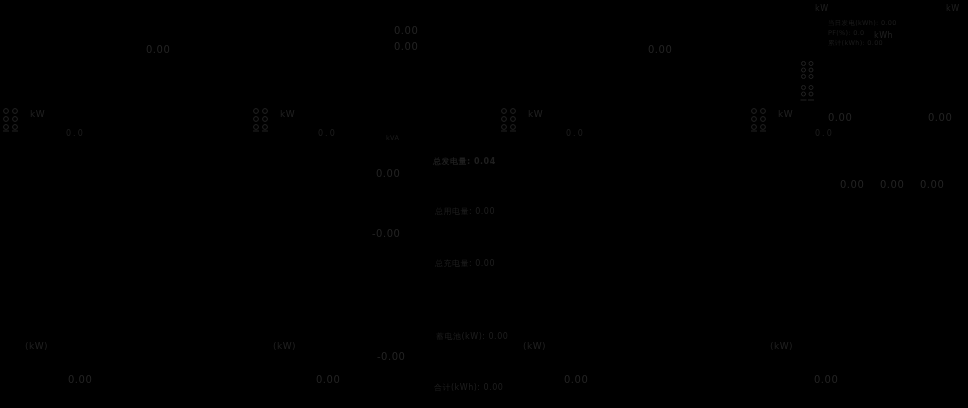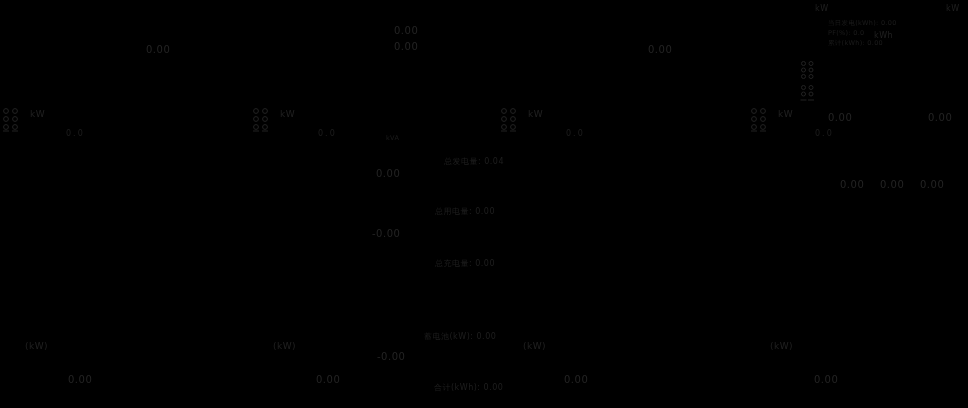--- a/index.html
+++ b/index.html
@@ -81,26 +81,26 @@
 </div>
 <div class="abs lbl" style="left:778px;top:109px;">kW</div>
 <div class="abs pct" style="left:815px;top:129px;">0.0</div>
 
 <div class="abs val" style="left:146px;top:44px;">0.00</div>
 <div class="abs val" style="left:394px;top:25px;">0.00</div>
 <div class="abs val" style="left:394px;top:41px;">0.00</div>
 <div class="abs val" style="left:648px;top:44px;">0.00</div>
 
 <div class="abs tiny" style="left:386px;top:133px;">kVA</div>
-<div class="abs cjk" style="left:444px;top:156px;">总发电量: 0.04</div>
+<div class="abs cjk" style="left:433px;top:156px;font-weight:bold;">总发电量: 0.04</div>
 <div class="abs val" style="left:376px;top:168px;">0.00</div>
 <div class="abs cjk" style="left:435px;top:206px;">总用电量: 0.00</div>
 <div class="abs val" style="left:372px;top:228px;">-0.00</div>
 <div class="abs cjk" style="left:435px;top:258px;">总充电量: 0.00</div>
-<div class="abs cjk" style="left:424px;top:331px;">蓄电池(kW): 0.00</div>
+<div class="abs cjk" style="left:436px;top:331px;">蓄电池(kW): 0.00</div>
 <div class="abs val" style="left:377px;top:351px;">-0.00</div>
 <div class="abs cjk" style="left:434px;top:382px;">合计(kWh): 0.00</div>
 
 <div class="abs hdr" style="left:815px;top:4px;">kW</div>
 <div class="abs hdr" style="left:874px;top:4px;margin-top:27px;">kWh</div>
 <div class="abs hdr" style="left:946px;top:4px;">kW</div>
 
 <div class="abs tiny" style="left:828px;top:18px;">当日发电(kWh): 0.00</div>
 <div class="abs tiny" style="left:828px;top:28px;">PF(%): 0.0</div>
 <div class="abs tiny" style="left:828px;top:38px;">累计(kWh): 0.00</div>

